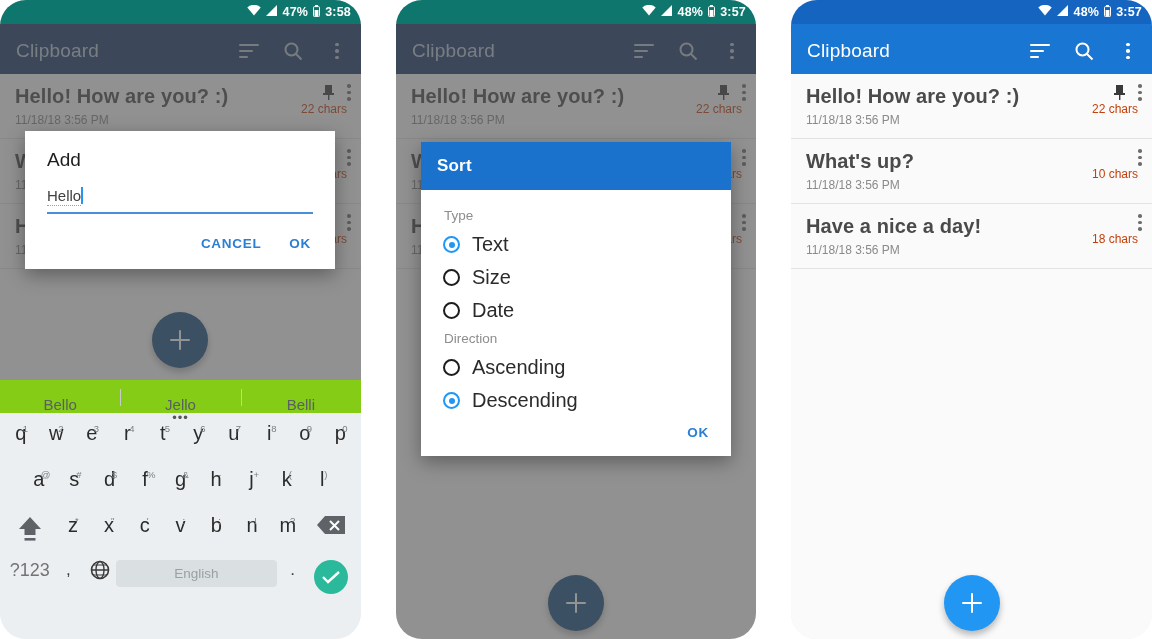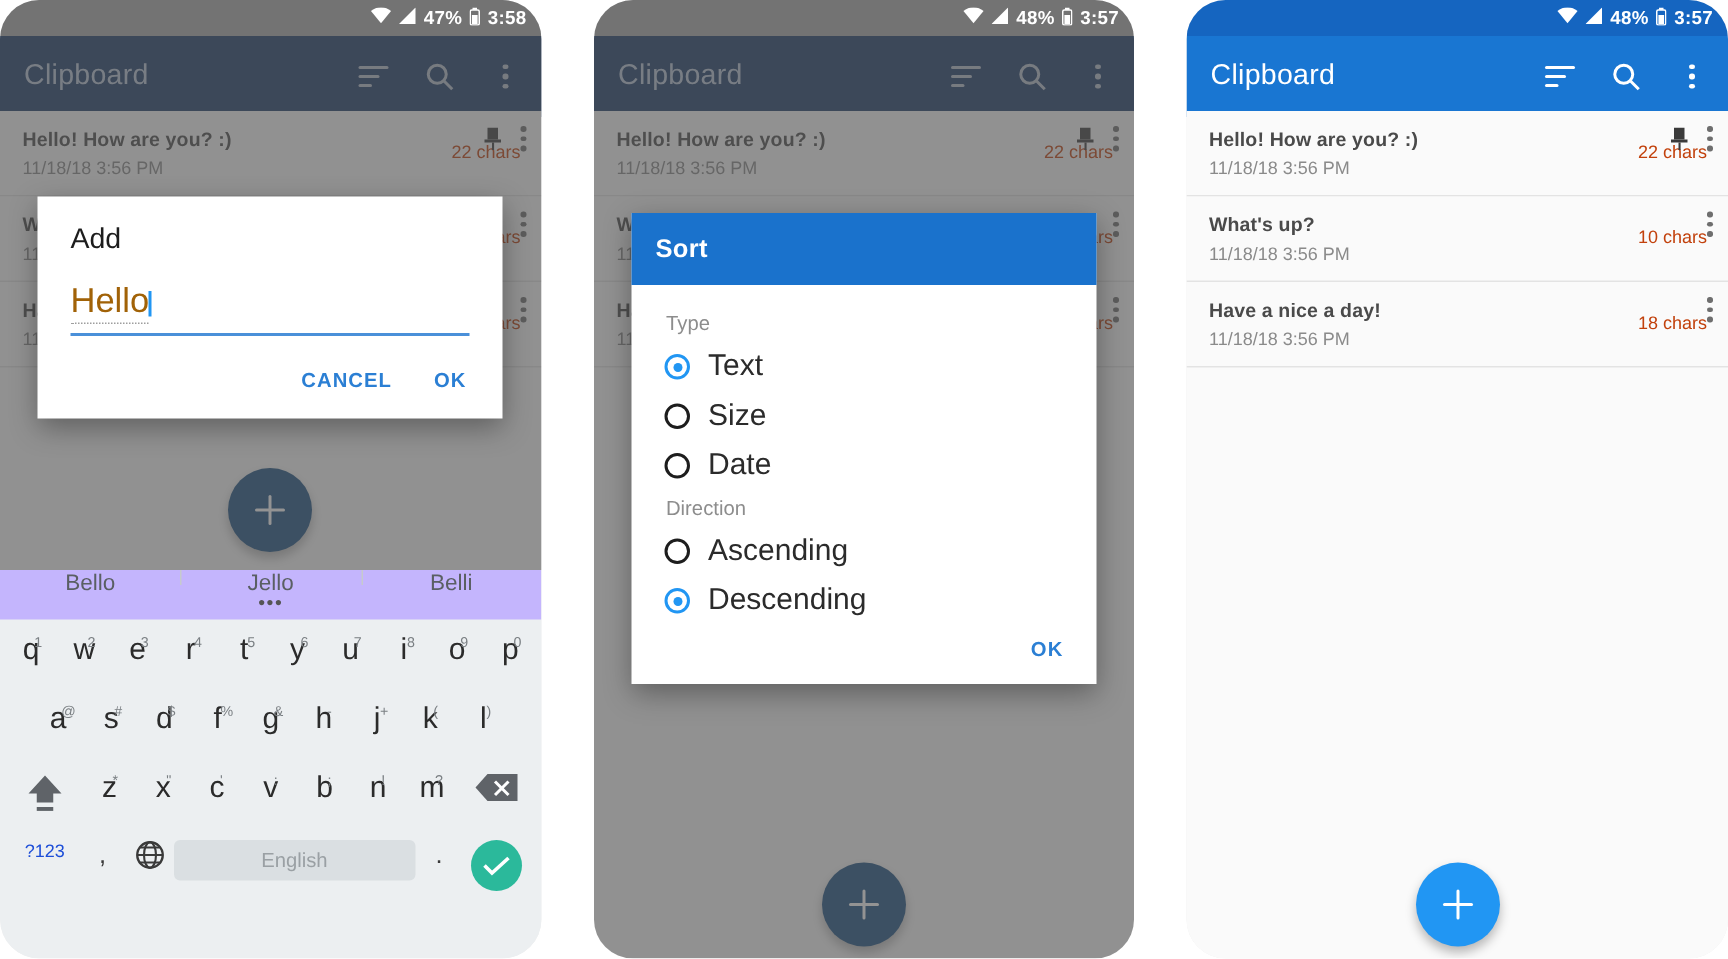--- a/index.html
+++ b/index.html
@@ -25,21 +25,21 @@
   #phone3 { left: 791px; width: 361px; }
 
   .screen { position: absolute; inset: 0; overflow: hidden; }
 
   
   .statusbar {
     height: 24px; display: flex; align-items: center; justify-content: flex-end;
     padding-right: 10px; gap: 5px; color: #fff;
     font-size: 12.5px; font-weight: bold; letter-spacing: .2px;
   }
-  .sb-dark  { background: #737373; }
+  .sb-dark  { background: #0f766e; }
   .sb-light { background: #1565c0; }
   .sb-icons { display: flex; align-items: center; gap: 5px; }
   .sb-pct { font-size: 12.5px; }
   .sb-time { font-size: 12.5px; }
 
   
   .appbar {
     height: 54px; display: flex; align-items: center;
     padding: 0 12px 0 16px; color: #fff;
   }
@@ -60,21 +60,21 @@
   
   .kebab { width: 4px; display: flex; flex-direction: column; gap: 3px; align-items: center; }
   .kebab span { width: 3.6px; height: 3.6px; border-radius: 50%; background: #fff; display: block; }
 
   
   .listarea { position: absolute; left: 0; right: 0; bottom: 0; background: #fafafa; }
   .row {
     position: relative; padding: 11px 14px 11px 15px;
     border-bottom: 1px solid #e3e3e3; background: #fafafa;
   }
-  .row-title { font-size: 13px; font-weight: bold; color: #4a4a4a; letter-spacing: .1px; }
+  .row-title { font-size: 20px; font-weight: bold; color: #4a4a4a; letter-spacing: .1px; }
   .row-sub { font-size: 12px; color: #8a8a8a; margin-top: 5px; }
   .row-chars { position: absolute; right: 14px; bottom: 22px; font-size: 12px; color: #c2410c; }
   .row-actions { position: absolute; right: 10px; top: 10px; display: flex; align-items: center; gap: 12px; }
   .kebab-dark span { background: #6e6e6e; }
   .pin { width: 13px; height: 15px; }
 
   
   .fab {
     position: absolute; width: 56px; height: 56px; border-radius: 50%;
     display: flex; align-items: center; justify-content: center;
@@ -96,21 +96,21 @@
   .dlg-add {
     position: absolute; left: 25px; top: 131px; width: 310px;
     background: #fff; box-shadow: 0 6px 18px rgba(0,0,0,.35);
     padding: 18px 22px 8px 22px;
   }
   .dlg-add-title { font-size: 19px; color: #1d1d1d; margin-bottom: 16px; }
   .dlg-input-wrap { position: relative; padding-bottom: 6px; }
   .dlg-underline { height: 2px; background: #4a90d9; width: 100%; }
   .caret { display:inline-block; width:1.6px; height:17px; background:#2196f3;
            vertical-align:-3px; }
-  .val-line { font-size: 23px; color: #a16207; border-bottom: 1px dotted #9e9e9e;
+  .val-line { font-size: 15px; color: #404040; border-bottom: 1px dotted #9e9e9e;
               display: inline-block; padding-bottom: 1px; }
   .dlg-actions { display: flex; justify-content: flex-end; gap: 28px;
                  padding: 16px 2px 10px 0; }
   .dlg-btn { color: #2b7fd4; font-size: 13.5px; font-weight: bold;
              letter-spacing: .7px; cursor: pointer; }
 
   
   .dlg-sort {
     position: absolute; left: 25px; top: 142px; width: 310px;
     background: #fff; box-shadow: 0 6px 18px rgba(0,0,0,.35);
@@ -125,41 +125,41 @@
   .radio.on { border-color: #2196f3; }
   .radio.on::after { content: ""; position: absolute; left: 3.5px; top: 3.5px;
                      width: 6px; height: 6px; border-radius: 50%; background: #2196f3; }
   .radio-label { font-size: 20px; color: #2b2b2b; }
   .sort-ok { position: absolute; right: 22px; bottom: 16px; color: #2b7fd4;
              font-size: 13.5px; font-weight: bold; letter-spacing: .8px; cursor: pointer; }
 
   
   .kb { position: absolute; left: 0; right: 0; bottom: 0; height: 259px;
         background: #eceff1; border-radius: 0 0 26px 26px; overflow: hidden; }
-  .kb-suggest { height: 33px; background: #c4b5fd; display: flex; align-items: flex-start; }
+  .kb-suggest { height: 33px; background: #84cc16; display: flex; align-items: flex-end; }
   .kb-sug { flex: 1; text-align: center; font-size: 15px; color: #5a5f63;
             position: relative; cursor: pointer; }
   .kb-sug + .kb-sug::before { content: ""; position: absolute; left: 0; top: -7px;
             height: 17px; width: 1px; background: #c6cacd; }
   .kb-sug .dots { position: absolute; left: 50%; transform: translateX(-50%);
             bottom: -12px; font-size: 13px; color: #555; letter-spacing: 1px; }
   .kb-rows { padding: 9px 3px 7px 3px; }
   .kb-row { display: flex; justify-content: center; align-items: flex-start; height: 46px; }
   .key { flex: 1; position: relative; display: flex; align-items: center;
          justify-content: center; font-size: 20px; color: #2b2b2b; cursor: pointer; }
   .key .sup { position: absolute; top: 1px; left: 50%; margin-left: 2px;
               font-size: 9.5px; color: #7a7f83; }
   .kb-row.r2 { padding: 0 18px; }
   .kb-row.r3 { padding: 0 2px; }
   .kb-row.r4 { height: 44px; padding: 0 4px; }
   .shiftkey, .delkey { flex: 1.4; display: flex; align-items: center; justify-content: center; cursor: pointer; }
   .spacebar { flex: 4.6; height: 27px; background: #dadfe2; border-radius: 4px;
               display: flex; align-items: center; justify-content: center;
               font-size: 13.5px; color: #9aa0a4; cursor: pointer; }
-  .k-sym { flex: 1.3; font-size: 12px; color: #1d4ed8; display: flex;
+  .k-sym { flex: 1.3; font-size: 18px; color: #737373; display: flex;
            align-items: center; justify-content: center; cursor: pointer; }
   .k-small { flex: .9; font-size: 17px; color: #3a3a3a; display: flex;
              align-items: center; justify-content: center; cursor: pointer; }
   .enterkey { flex: 1.3; display: flex; align-items: center; justify-content: center; }
   .enter-circle { width: 34px; height: 34px; border-radius: 50%; background: #2bb99b;
                   display: flex; align-items: center; justify-content: center; cursor: pointer; }
 </style>
 </head>
 <body>
 

